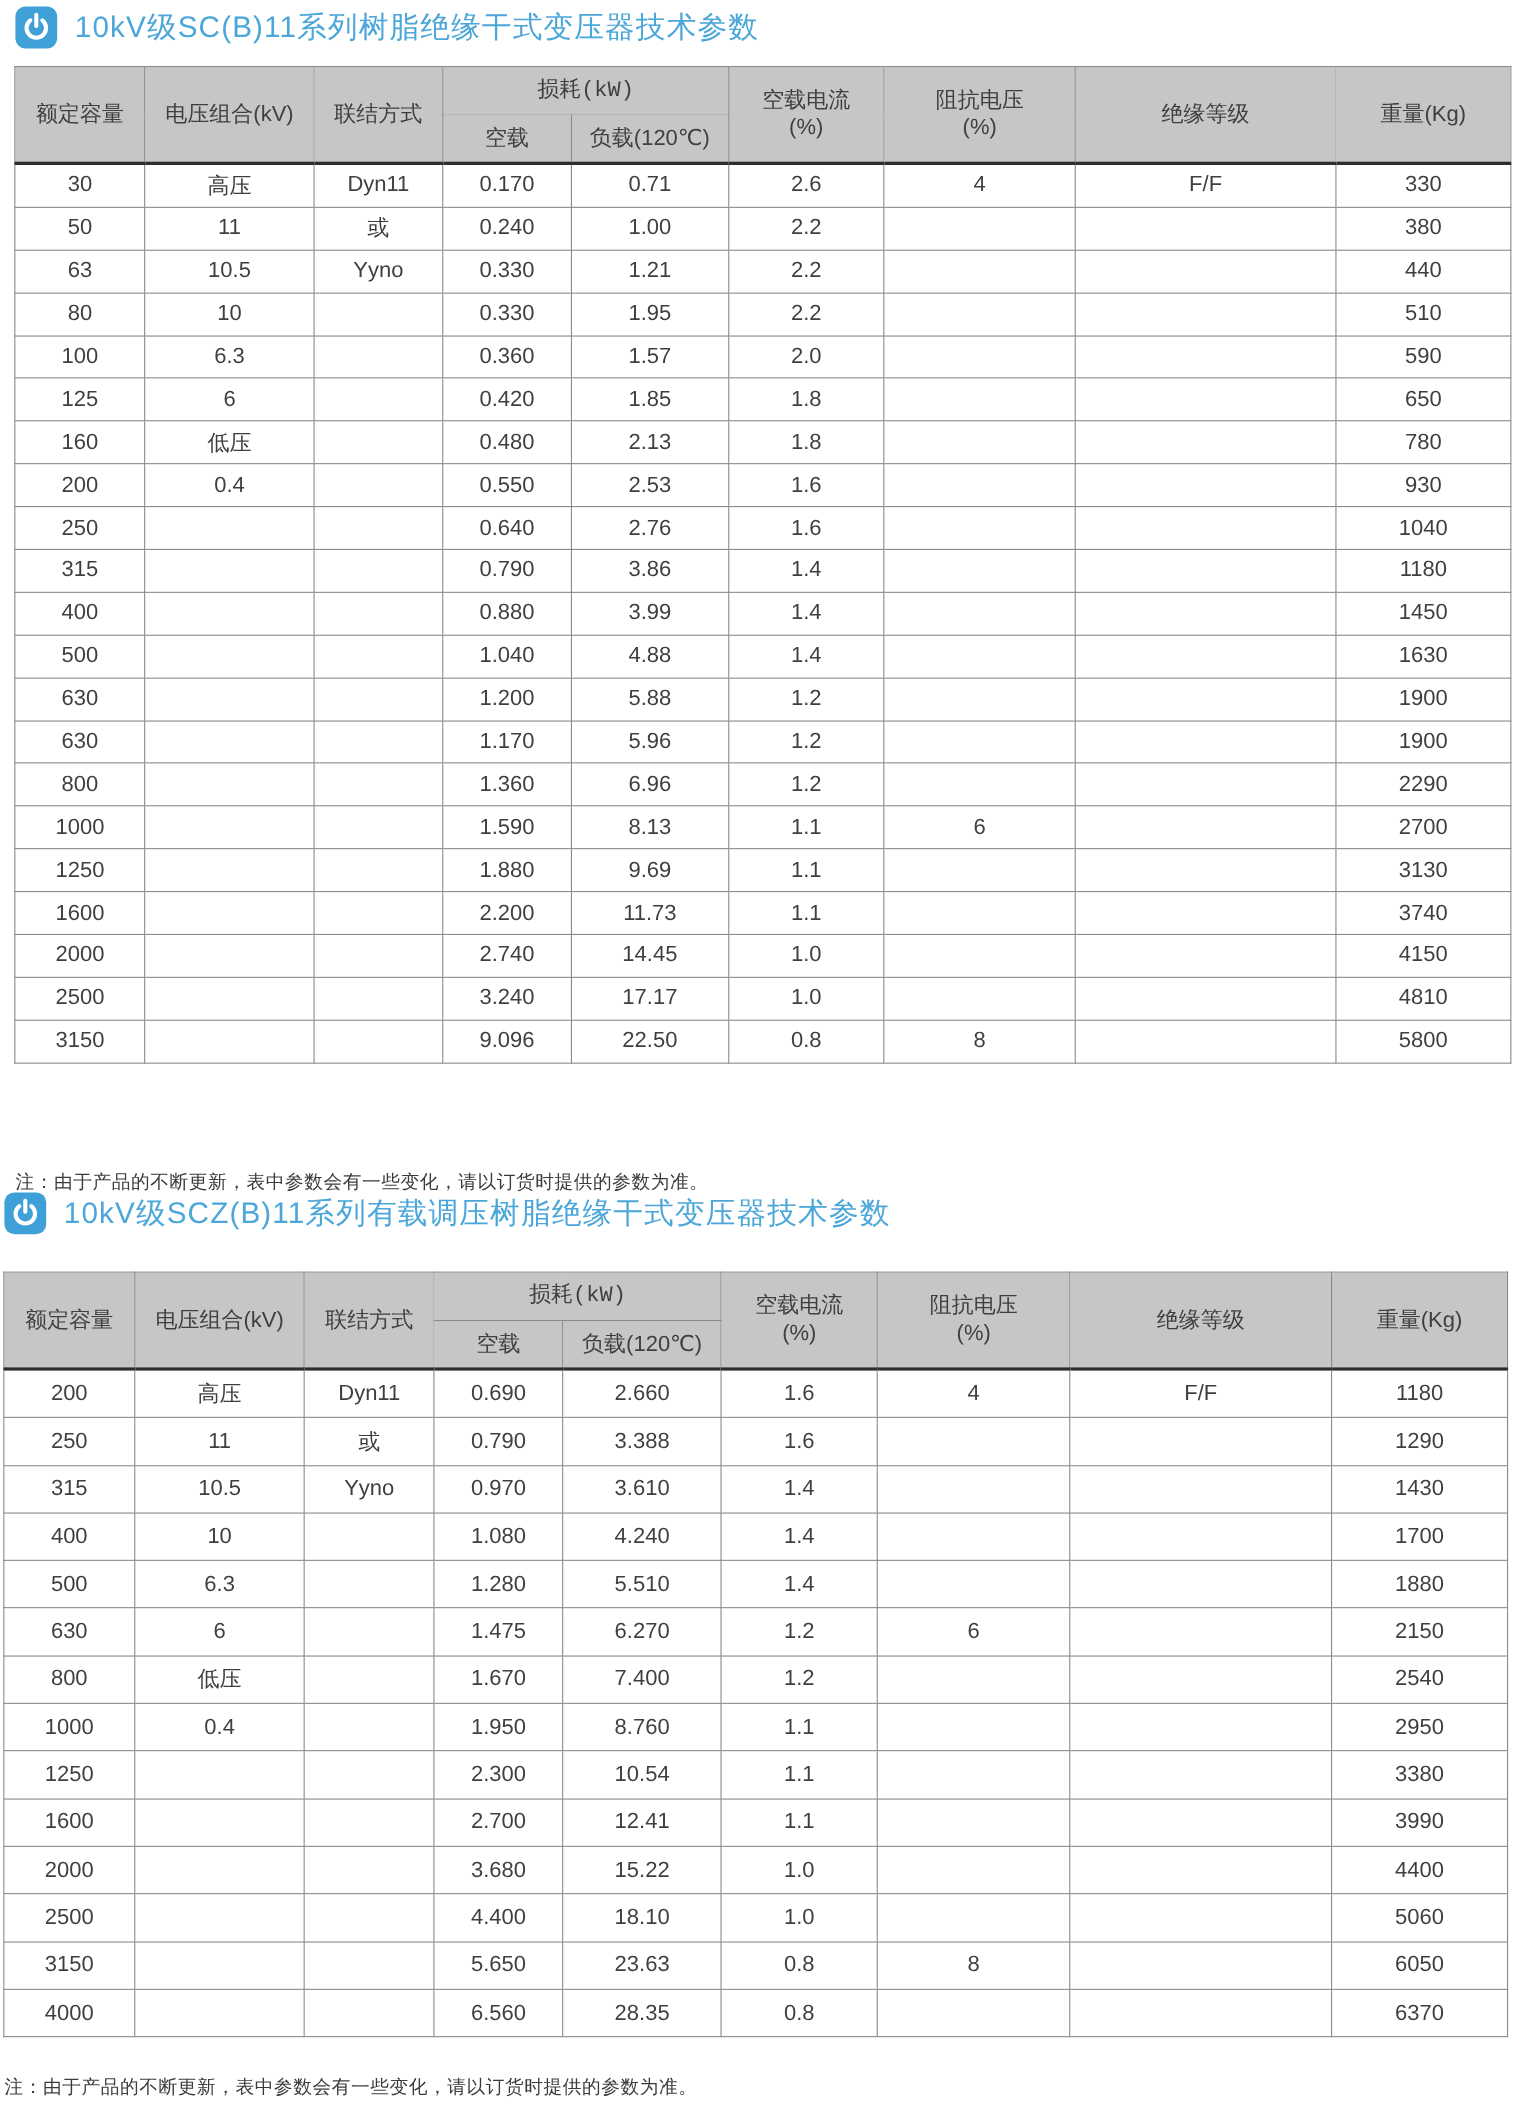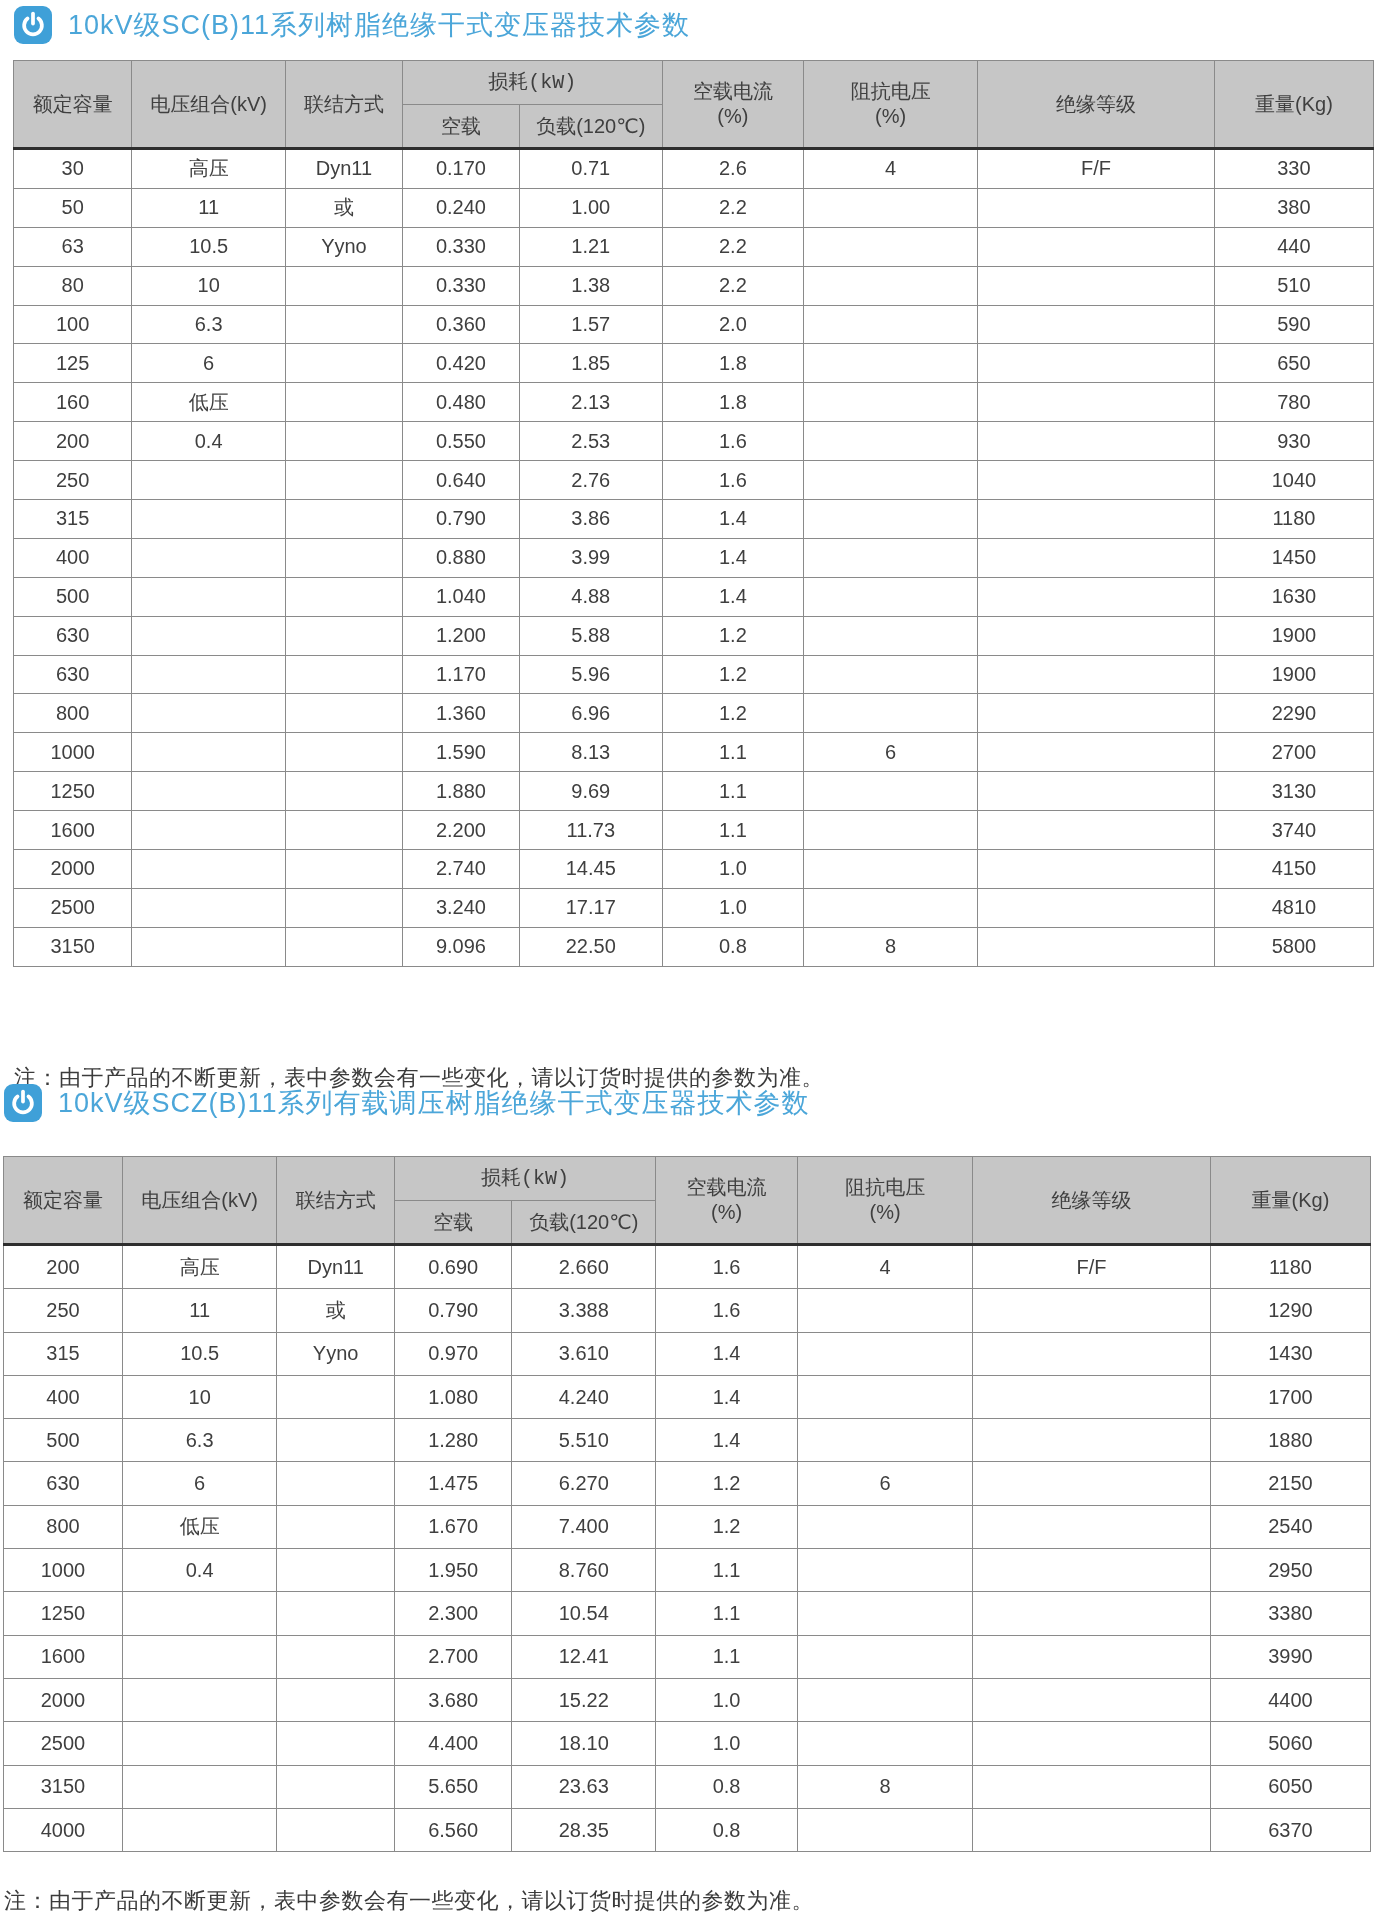--- a/index.html
+++ b/index.html
@@ -39,21 +39,21 @@
     white-space:pre-line;line-height:1.25;
   }
   .ptable thead tr.h1 th{height:43px;}
   .ptable thead tr.h2 th{height:42px;}
   .ptable thead th.span2{border-bottom-width:1px;font-family:Liberation Mono, monospace;}
   .ptable thead tr:last-child th,
   .ptable thead th[rowspan]{border-bottom:3px solid #2e2e2e;}
   .t1 tbody td{height:37.9px;}
   .t2 tbody td{height:42.3px;}
   .note{
-    position:absolute;margin:0;font-size:22px;color:#3b3b3b;
+    position:absolute;margin:0;font-size:17px;color:#3b3b3b;
     letter-spacing:0.5px;white-space:nowrap;
   }
   #title1{top:6px;left:14px;}
   #table1{top:60px;left:13px;width:1361px;}
   #note1{top:1063px;left:14px;}
   #title2{top:1084px;left:4px;}
   #table2{top:1156px;left:3px;width:1368px;}
   #note2{top:1886px;left:4px;}
   col.c-capacity{width:8.7%;}
   col.c-voltage{width:11.3%;}
@@ -140,21 +140,21 @@
         <td>2.2</td>
         <td></td>
         <td></td>
         <td>440</td>
       </tr>
       <tr>
         <td>80</td>
         <td>10</td>
         <td></td>
         <td>0.330</td>
-        <td>1.38</td>
+        <td>1.95</td>
         <td>2.2</td>
         <td></td>
         <td></td>
         <td>510</td>
       </tr>
       <tr>
         <td>100</td>
         <td>6.3</td>
         <td></td>
         <td>0.360</td>

